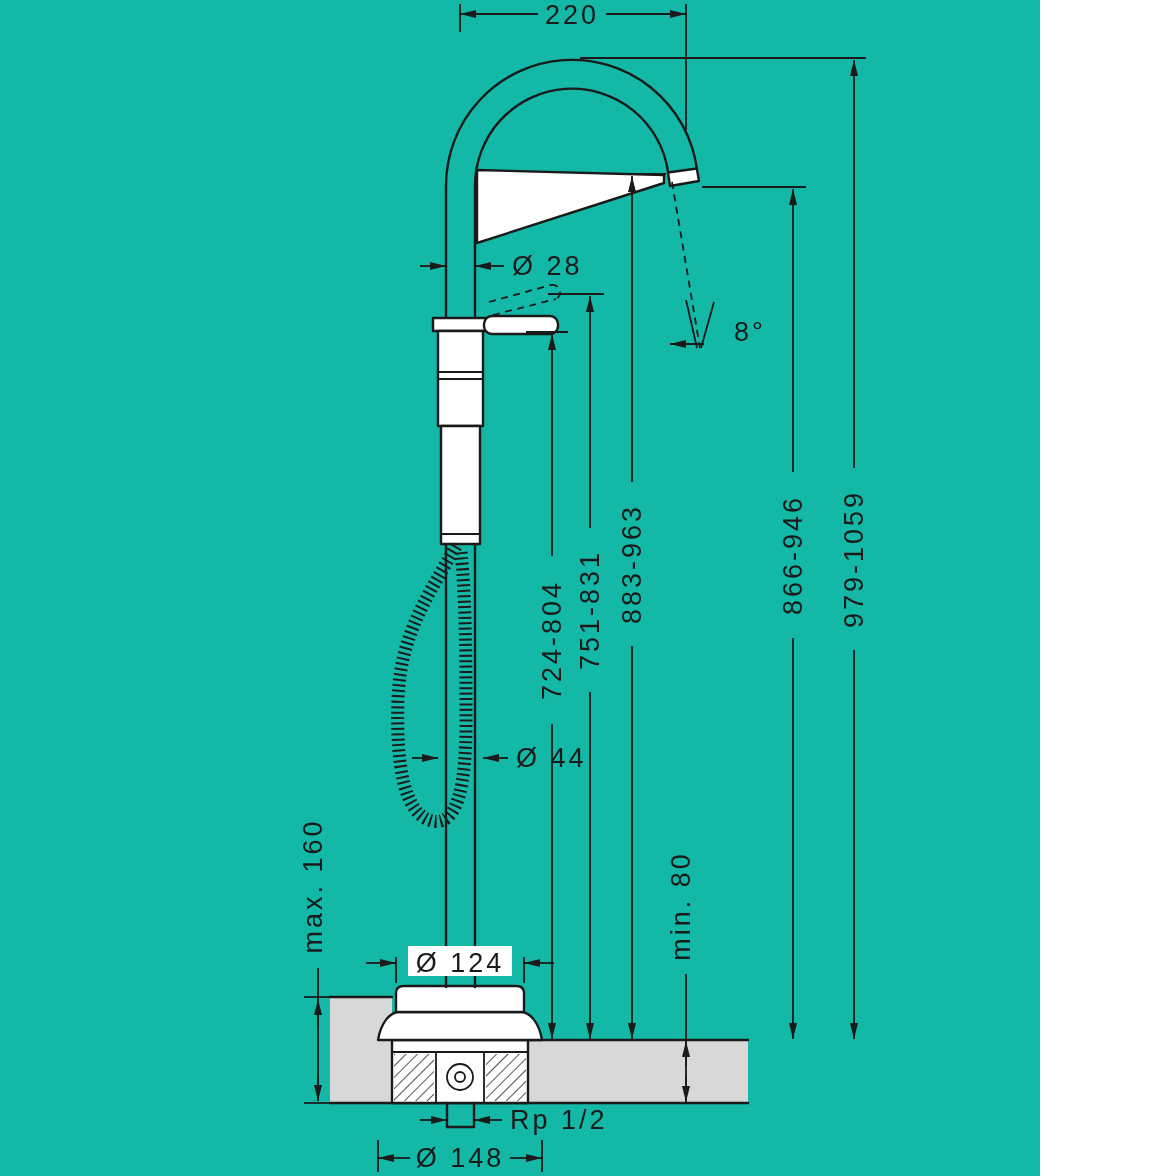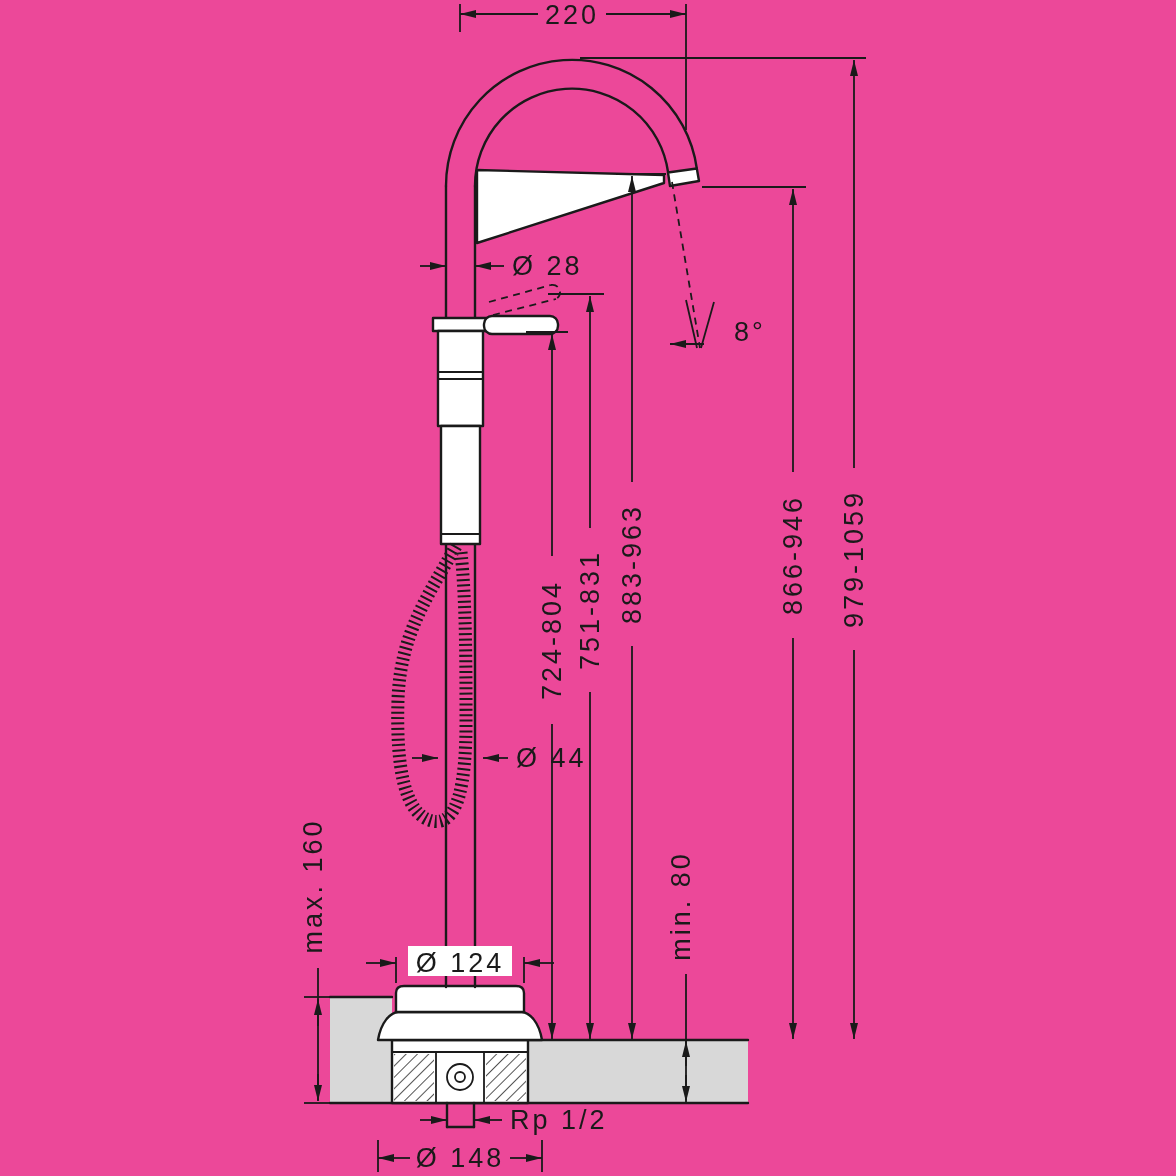--- a/index.html
+++ b/index.html
@@ -1,16 +1,16 @@
 <!DOCTYPE html>
 <html><head>
 <meta charset="utf-8">
 <style>
   html,body{margin:0;padding:0;background:#ffffff}
-  .stage{width:1176px;height:1176px;background:#ec4899;position:relative;overflow:hidden}
+  .stage{width:1040px;height:1176px;background:#14b8a6;position:relative;overflow:hidden}
   svg{display:block}
   .ln{stroke:#1a1a1a;stroke-width:2.4;fill:none;stroke-linejoin:round;stroke-linecap:round}
   .lnf{stroke:#1a1a1a;stroke-width:2.4;fill:#ffffff;stroke-linejoin:round}
   .dim{stroke:#1a1a1a;stroke-width:1.8;fill:none}
   .dsh{stroke-dasharray:7 5.5}
   .hose{stroke:#1a1a1a;stroke-width:13;fill:none;stroke-dasharray:2 3.4}
   text.t{font-family:"Liberation Sans", sans-serif;font-size:27px;letter-spacing:3px;fill:#1a1a1a}
 </style>
 </head>
 <body>

